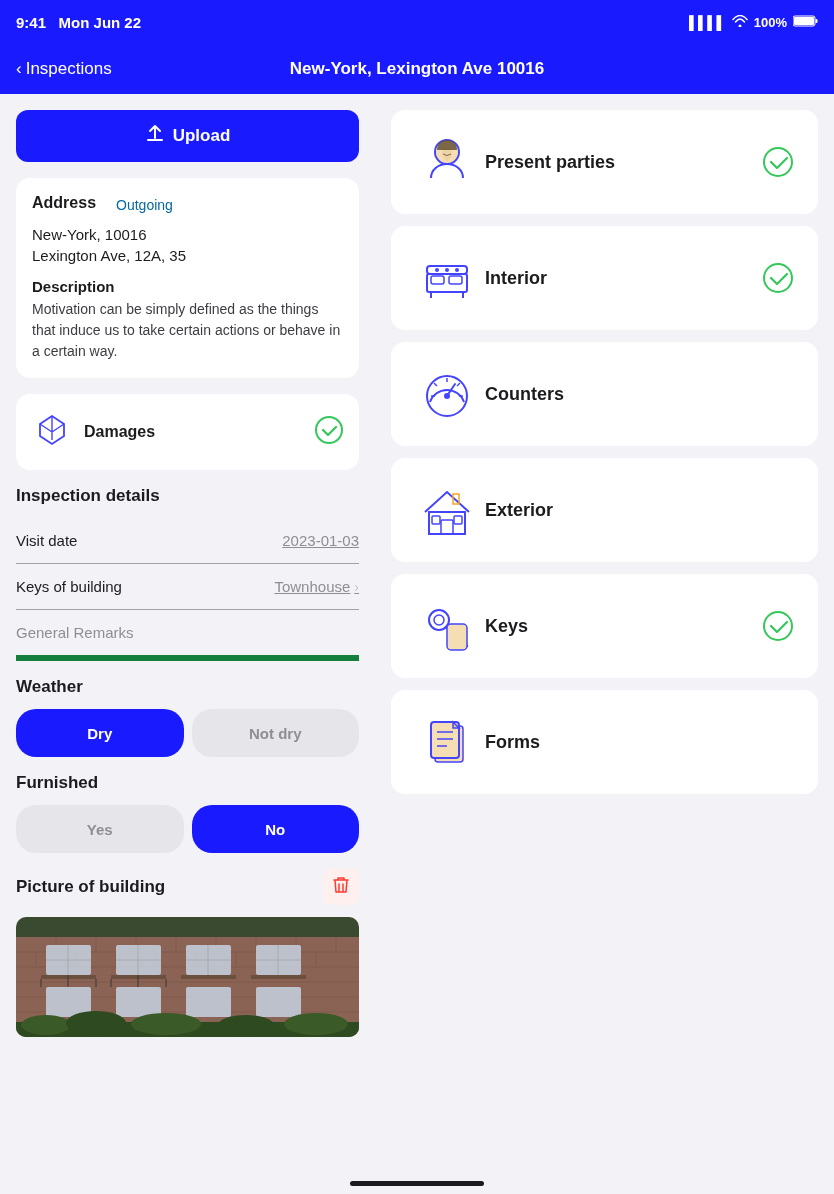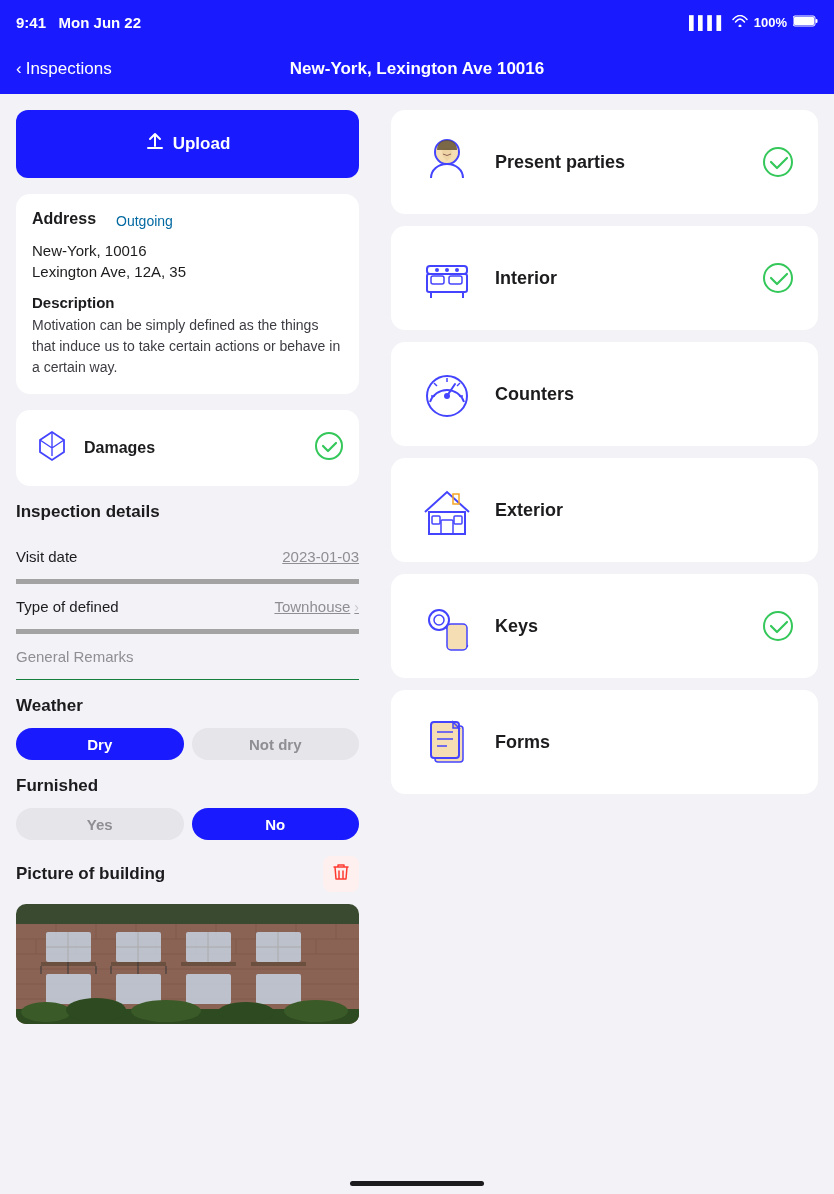--- a/index.html
+++ b/index.html
@@ -66,21 +66,21 @@
       padding: 16px 16px 0 16px;
       flex-shrink: 0;
     }
 
     .upload-btn {
       background: #1a1aff;
       color: white;
       border: none;
       border-radius: 12px;
       width: 100%;
-      height: 68px;
+      height: 52px;
       font-size: 17px;
       font-weight: 600;
       cursor: pointer;
       display: flex;
       align-items: center;
       justify-content: center;
       gap: 8px;
       margin-bottom: 16px;
     }
 
@@ -162,21 +162,21 @@
       color: #1c1c1e;
       margin-bottom: 12px;
       margin-top: 4px;
     }
 
     .detail-row {
       display: flex;
       justify-content: space-between;
       align-items: center;
       padding: 14px 0;
-      border-bottom: 5px solid #a3a3a3;
+      border-bottom: 1px solid #a3a3a3;
     }
 
     .detail-label {
       font-size: 15px;
       color: #1c1c1e;
     }
 
     .detail-value {
       font-size: 15px;
       color: #8e8e93;
@@ -191,21 +191,21 @@
       font-size: 14px;
     }
 
     .general-remarks-input {
       width: 100%;
       border: none;
       outline: none;
       font-size: 15px;
       color: #8e8e93;
       padding: 14px 0;
-      border-bottom: 1px solid #15803d;
+      border-bottom: 6px solid #15803d;
       background: transparent;
     }
 
     .general-remarks-input::placeholder {
       color: #8e8e93;
     }
 
     
     .subsection-title {
       font-size: 17px;
@@ -216,21 +216,21 @@
     }
 
     .toggle-group {
       display: flex;
       gap: 8px;
       margin-bottom: 16px;
     }
 
     .toggle-option {
       flex: 1;
-      height: 32px;
+      height: 48px;
       border-radius: 20px;
       border: none;
       font-size: 15px;
       font-weight: 600;
       cursor: pointer;
     }
 
     .toggle-option.active {
       background: #1a1aff;
       color: white;
@@ -292,21 +292,21 @@
       margin-bottom: 12px;
       display: flex;
       align-items: center;
       justify-content: space-between;
       cursor: pointer;
     }
 
     .right-card-left {
       display: flex;
       align-items: center;
-      gap: 16px;
+      gap: 6px;
       text-align: center;
     }
 
     .right-card-icon {
       width: 64px;
       height: 64px;
       display: flex;
       align-items: center;
       justify-content: center;
     }
@@ -425,21 +425,21 @@
 
     <div>
       <div class="section-title">Inspection details</div>
 
       <div class="detail-row">
         <span class="detail-label">Visit date</span>
         <span class="detail-value">2023-01-03</span>
       </div>
 
       <div class="detail-row">
-        <span class="detail-label">Type of defined</span>
+        <span class="detail-label">Keys of building</span>
         <span class="detail-value">
           <span>Townhouse</span>
           <span class="chevron">›</span>
         </span>
       </div>
 
       <input class="general-remarks-input" type="text" placeholder="General Remarks" style="">
     </div>
 
     <div>

